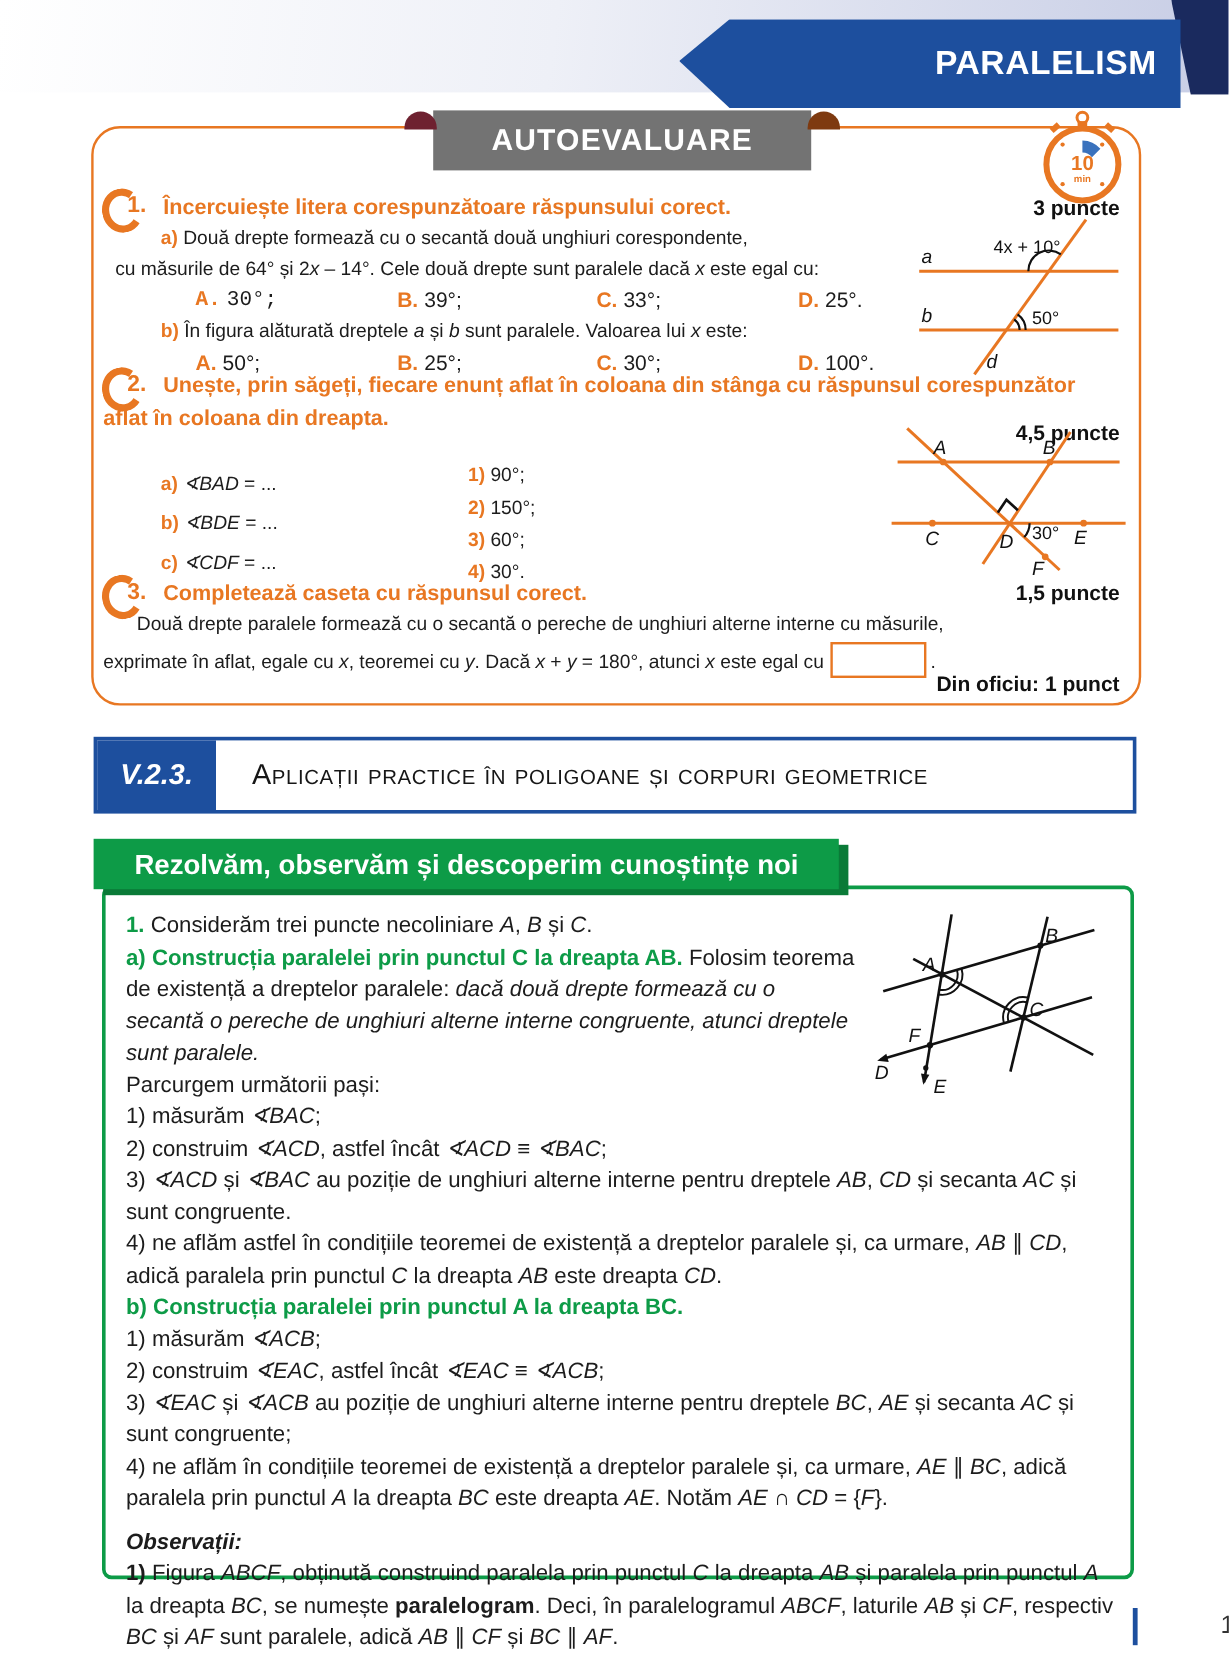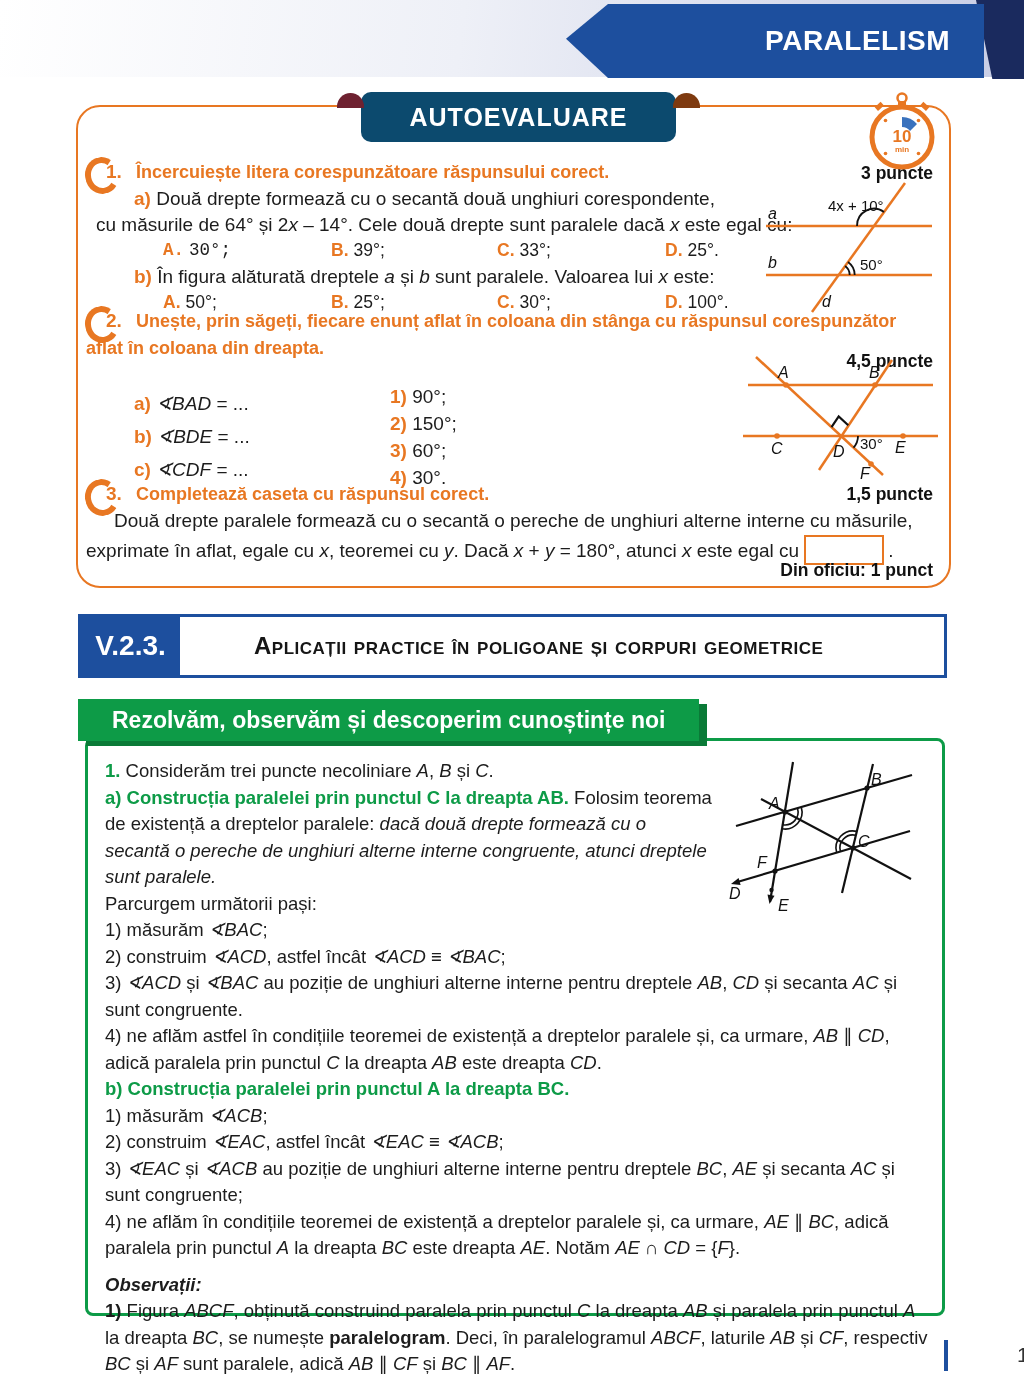--- a/index.html
+++ b/index.html
@@ -4,38 +4,38 @@
 <style>
   html,body{margin:0;padding:0;background:#fff;}
   body{width:1024px;height:1382px;position:relative;font-family:"Liberation Sans",sans-serif;overflow:hidden;color:#1c1c1c;}
   .page{position:absolute;inset:0;}
 
   
   .top-band{position:absolute;left:0;top:0;width:1024px;height:77px;
     background:linear-gradient(97deg,#ffffff 0%,#eef0f7 45%,#c7cde5 100%);}
   .banner-dark{position:absolute;top:0;right:0;width:48px;height:79px;background:#1a2a5e;
     clip-path:polygon(0 0,100% 0,100% 100%,34% 100%);}
-  .banner-blue{position:absolute;top:4px;right:40px;width:418px;height:74px;background:#1d4f9e;
+  .banner-blue{position:absolute;top:16px;right:40px;width:418px;height:74px;background:#1d4f9e;
     clip-path:polygon(0 47%,42px 0,100% 0,100% 100%,42px 100%);
-    display:flex;align-items:center;justify-content:flex-end;padding-right:34px;box-sizing:border-box;}
+    display:flex;align-items:center;justify-content:flex-end;padding-right:20px;box-sizing:border-box;}
   .banner-blue .ttl{color:#fff;font-weight:700;font-size:28px;letter-spacing:.5px;}
 
   
   .autoeval{position:absolute;left:76px;top:105px;width:871px;height:479px;
     border:2.5px solid #e87722;border-radius:24px;background:#fff;}
-  .ribbon{position:absolute;left:283px;top:-15px;width:315px;height:50px;background:#0c4a6e;
-    border-radius:10px;color:#fff;font-weight:700;font-size:25px;letter-spacing:1px;
+  .ribbon{position:absolute;left:283px;top:-15px;width:315px;height:50px;background:#737373;
+    border-radius:0;color:#fff;font-weight:700;font-size:25px;letter-spacing:1px;
     display:flex;align-items:center;justify-content:center;z-index:3;}
   .ribbon::before{content:"";position:absolute;left:-24px;top:1px;width:27px;height:15px;
     background:#6e2130;border-radius:14px 14px 0 0;z-index:-1;}
   .ribbon::after{content:"";position:absolute;right:-24px;top:1px;width:27px;height:15px;
     background:#7e3a10;border-radius:14px 14px 0 0;z-index:-1;}
   .timer{position:absolute;right:6px;top:-16px;width:82px;height:82px;z-index:3;}
 
-  .al{position:absolute;font-size:19px;white-space:nowrap;line-height:22px;}
+  .al{position:absolute;font-size:16px;white-space:nowrap;line-height:22px;}
   .qhead{color:#e87722;font-weight:700;font-size:18px;}
   .qnum{color:#e87722;font-weight:700;font-size:19px;}
   .pts{font-weight:700;font-size:17.5px;color:#111;}
   .qarc{position:absolute;width:22px;height:25px;border:6.5px solid #e87722;border-right-color:transparent;
     border-radius:50%;transform:rotate(-12deg);}
   .ansrow{position:absolute;left:0;width:100%;height:24px;}
   .ans{position:absolute;font-size:17.5px;white-space:nowrap;}
   .ans .ltr{color:#e87722;font-weight:700;}
   .ans .val{margin-left:5px;}
   .answer-box{display:inline-block;width:76px;height:26px;border:2px solid #e87722;
@@ -43,24 +43,24 @@
 
   .seg-i{font-style:italic;}
   .seg-b{font-weight:700;}
   .seg-bi{font-weight:700;font-style:italic;}
   .seg-o{color:#e87722;font-weight:700;}
   .seg-g{color:#0d9b47;font-weight:700;}
 
   
   .section-band{position:absolute;left:78px;top:614px;width:869px;height:64px;box-sizing:border-box;
     border:3px solid #1d4f9e;background:#fff;display:flex;}
-  .section-code{width:99px;background:#1d4f9e;color:#fff;font-weight:700;font-size:28px;
-    display:flex;align-items:center;justify-content:center;}
+  .section-code{width:99px;background:#1d4f9e;color:#fff;font-weight:700;font-size:24px;
+    display:flex;align-items:center;justify-content:center;font-style:italic;}
   .section-title{flex:1;display:flex;align-items:center;padding-left:30px;
-    font-variant:small-caps;font-weight:700;font-size:24px;letter-spacing:.5px;color:#161616;margin-left:44px;}
+    font-variant:small-caps;font-weight:400;font-size:24px;letter-spacing:.5px;color:#161616;}
 
   
   .discover-banner{position:absolute;left:78px;top:699px;height:42px;background:#0d9b47;
     color:#fff;font-weight:700;font-size:23px;display:flex;align-items:center;padding:0 34px;
     box-shadow:8px 5px 0 #0a7a37;z-index:2;}
   .discover-box{position:absolute;left:85px;top:738px;width:860px;height:578px;box-sizing:border-box;
     border:3px solid #0d9b47;border-radius:8px;background:#fff;padding:17px 14px 0 17px;z-index:1;}
   .fig3wrap{float:right;width:205px;height:162px;margin:-2px 0 4px 10px;}
   .gl{margin:0;font-size:18.5px;line-height:26.5px;color:#1c1c1c;}
   .gl-gap{margin-top:10px;}

